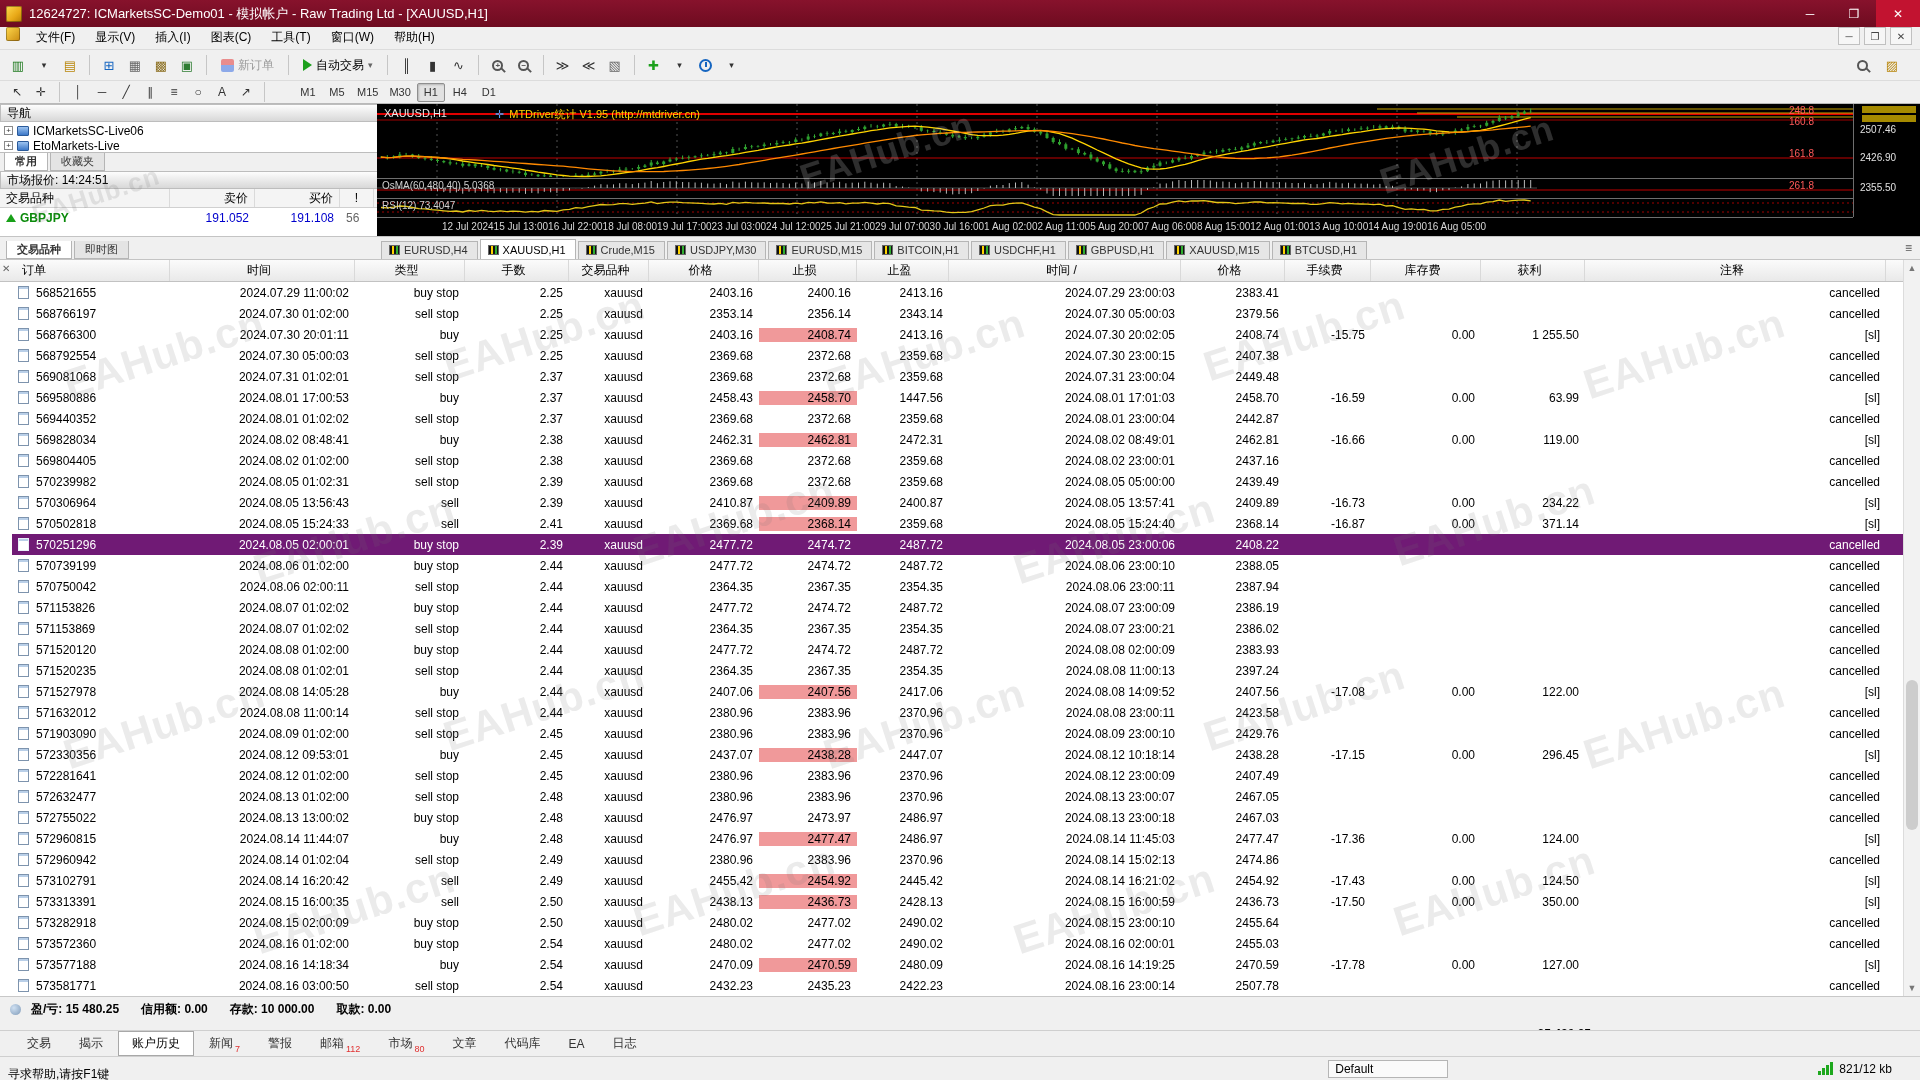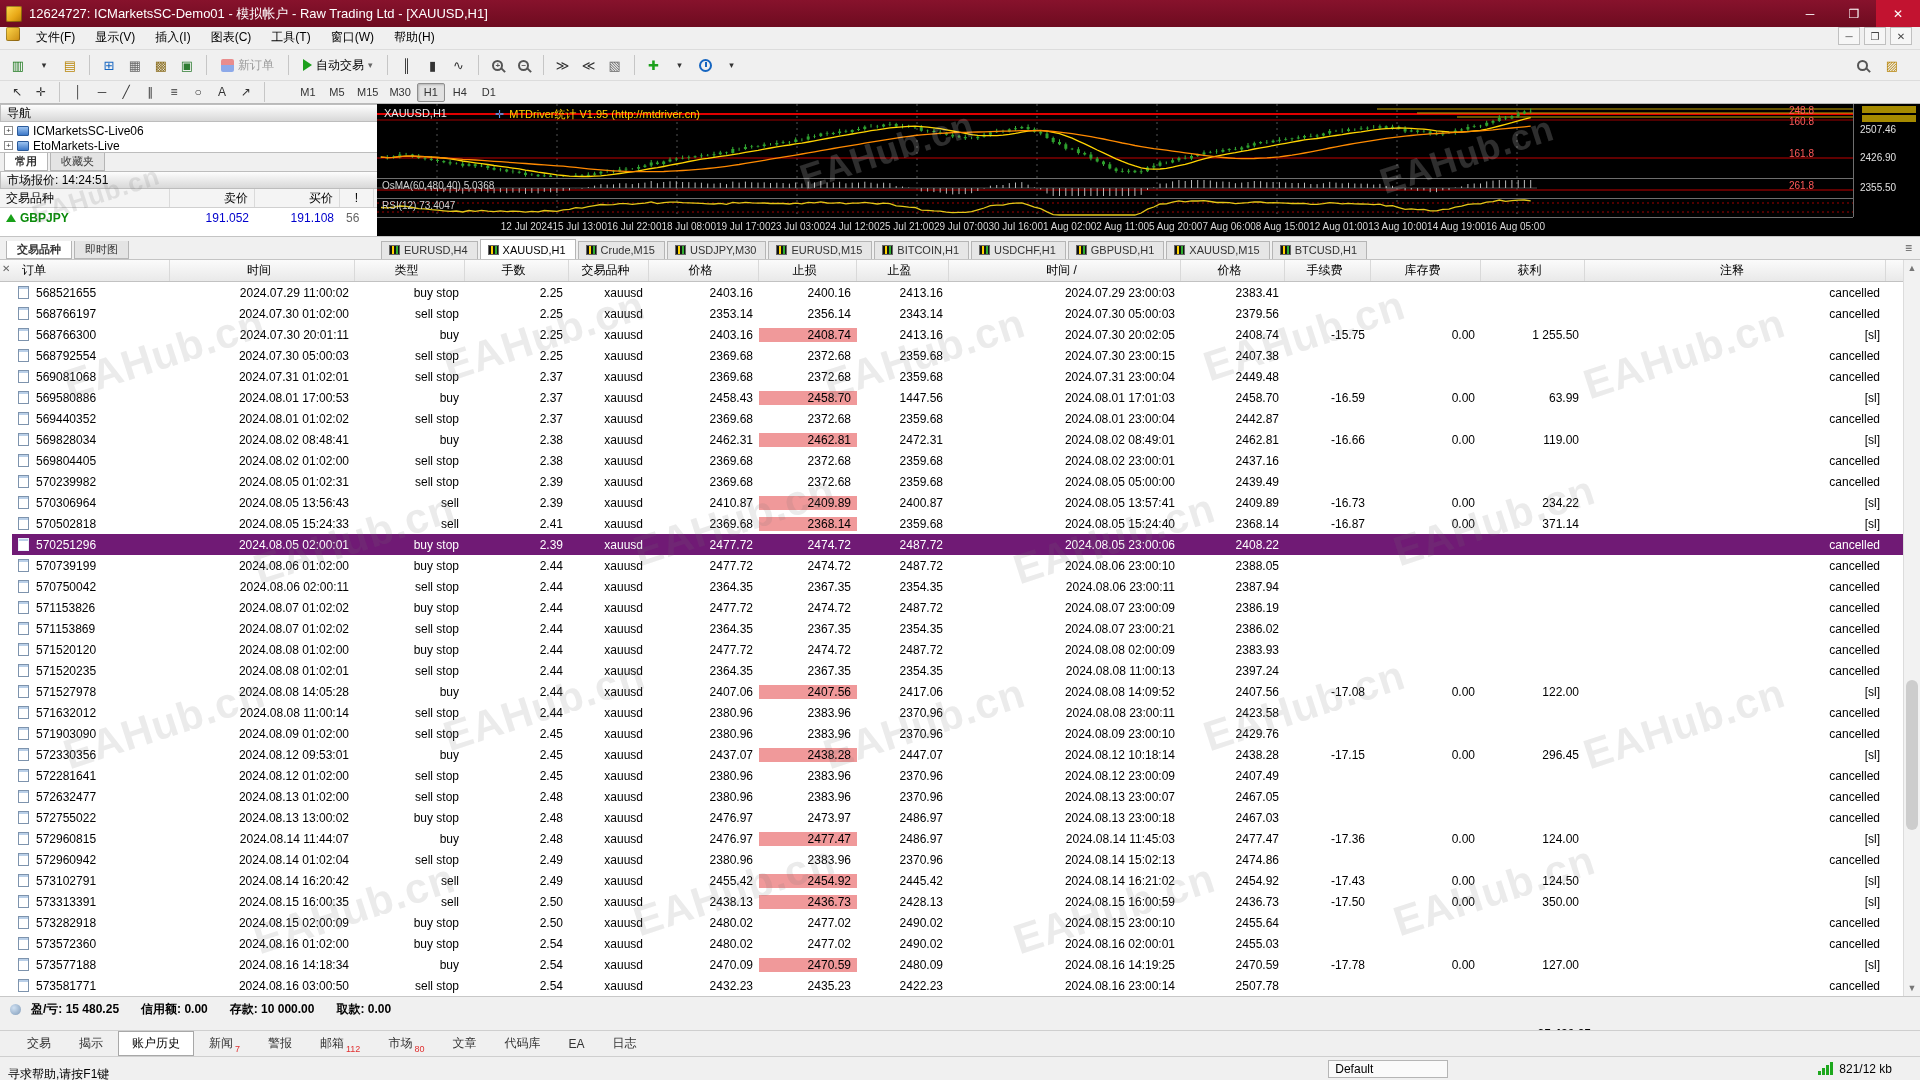--- a/index.html
+++ b/index.html
@@ -90,21 +90,21 @@
   .chart-symbol { position:absolute; left:7px; top:3px; color:#e8e8e8; font-size:11px; }
   .mtd-label { position:absolute; left:118px; top:3px; color:#ffd400; font-size:11px; display:flex; gap:5px; align-items:center; }
   .mtd-cross { color:#4aa3ff; font-size:11px; }
   .ind-label { position:absolute; left:5px; color:#cfcfcf; font-size:10px; }
   .osma-label { top:76px; } .rsi-label { top:96px; }
   .price-scale { position:absolute; right:0; top:0; width:67px; height:113px; border-left:1px solid #6e6e6e; background:#000; }
   .scale-lbl { position:absolute; left:6px; color:#e0e0e0; font-size:10px; }
   .ytag { position:absolute; right:4px; width:54px; height:7px; background:#a58a00; }
   .fib-lbl { position:absolute; color:#ff5a5a; font-size:10px; left:1412px; }
   .time-axis { position:absolute; left:0; top:113px; width:1476px; height:19px; border-top:1px solid #6e6e6e; }
-  .time-labels { display:flex; justify-content:flex-end; width:1168px; padding:3px 0 0 6px; color:#d6d6d6; font-size:10px; white-space:nowrap; }
+  .time-labels { display:flex; justify-content:center; width:1168px; padding:3px 0 0 6px; color:#d6d6d6; font-size:10px; white-space:nowrap; }
   
   .hist-header { position:absolute; top:260px; left:0; right:0; height:22px; background:linear-gradient(#fbfbfb,#e9e9e9);
     border-bottom:1px solid #c2c2c2; display:flex; align-items:center; padding-left:12px; }
   .hist-header .cell { text-align:center; border-right:1px solid #d9d9d9; height:100%; display:flex; align-items:center; justify-content:center; }
   .hist-header .cell.c1 { justify-content:flex-start; padding-left:10px; }
   .panel-x { position:absolute; left:2px; top:263px; width:12px; height:14px; color:#666; font-size:10px; z-index:5; }
   .hist-body { position:absolute; top:282px; left:0; right:0; height:714px; background:#fff; padding-left:12px; overflow:hidden; }
   .hist-row { height:21px; display:flex; align-items:center; background:#fff; }
   .hist-row.selected { background:#701a75; color:#fff; }
   .cell { flex:none; text-align:right; padding-right:6px; white-space:nowrap; overflow:hidden; }

